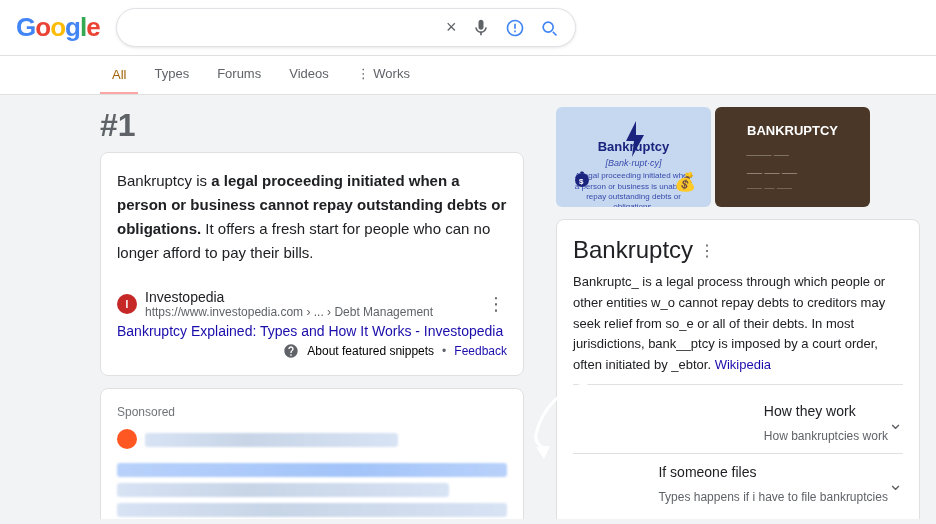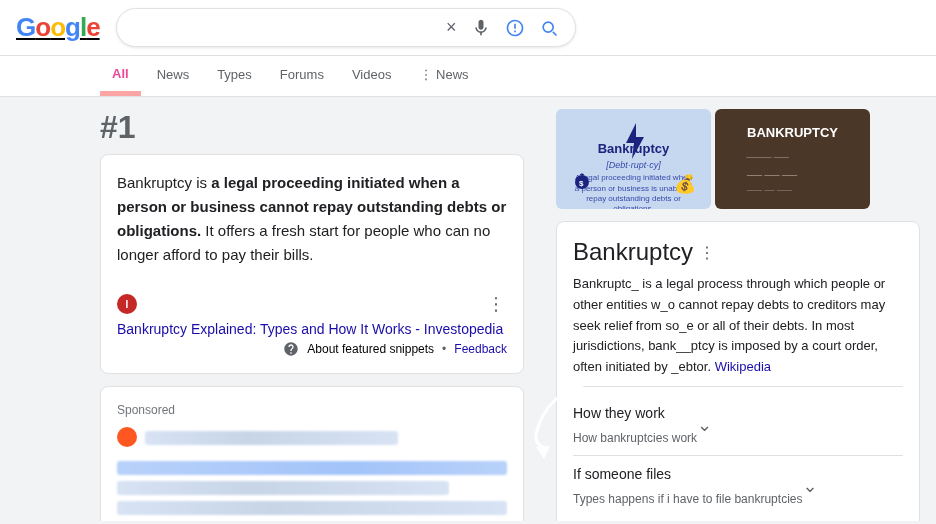--- a/index.html
+++ b/index.html
@@ -21,21 +21,20 @@
       gap: 16px;
       border-bottom: 1px solid #e0e0e0;
       position: relative;
       z-index: 10;
     }
     .google-logo {
       font-size: 26px;
       font-weight: bold;
       letter-spacing: -1px;
       flex-shrink: 0;
-      text-decoration: underline;
     }
     .google-logo span:nth-child(1) { color: #4285f4; }
     .google-logo span:nth-child(2) { color: #ea4335; }
     .google-logo span:nth-child(3) { color: #fbbc05; }
     .google-logo span:nth-child(4) { color: #4285f4; }
     .google-logo span:nth-child(5) { color: #34a853; }
     .google-logo span:nth-child(6) { color: #ea4335; }
 
     .search-bar {
       display: flex;
@@ -83,23 +82,23 @@
       font-size: 13px;
       color: #5f6368;
       cursor: pointer;
       border-bottom: 3px solid transparent;
       text-decoration: none;
       display: flex;
       align-items: center;
       gap: 4px;
     }
     .nav-tab.active {
-      color: #ec4899;
-      border-bottom: 5px solid #fca5a5;
-      font-weight: 700;
+      color: #a16207;
+      border-bottom: 2px solid #fca5a5;
+      font-weight: 400;
     }
 
     
     .main-layout {
       display: flex;
       height: calc(524px - 100px);
       overflow: hidden;
     }
 
     
@@ -319,21 +318,21 @@
       height: 1px;
       background: #e0e0e0;
       margin: 8px 0;
     }
 
     .kp-faq-item {
       padding: 10px 0;
       border-bottom: 1px solid #e0e0e0;
       display: flex;
       align-items: center;
-      justify-content: flex-start;
+      justify-content: flex-end;
       cursor: pointer;
     }
     .kp-faq-item:last-child { border-bottom: none; }
     .kp-faq-q {
       font-size: 14px;
       font-weight: 500;
       color: #202124;
     }
     .kp-faq-a {
       font-size: 12px;
@@ -383,39 +382,42 @@
         <svg width="20" height="20" viewBox="0 0 24 24" fill="#4285f4">
             <path d="M21 21l-4.35-4.35M17 11A6 6 0 1 1 5 11a6 6 0 0 1 12 0z" stroke="#4285f4" stroke-width="2" fill="none"></path>
           </svg>
       </button>
     </div>
   </div>
 </div>
 
 <div class="nav-tabs">
   <a class="nav-tab active">All</a>
-  <a class="nav-tab">News</a>
   <a class="nav-tab">Types</a>
   <a class="nav-tab">Forums</a>
   <a class="nav-tab">Videos</a>
-  <a class="nav-tab">⋮ News</a>
+  <a class="nav-tab">⋮ Works</a>
 </div>
 
 <div class="main-layout">
 
   <div class="left-col">
 
     <div class="rank-badge">#1</div>
 
     <div class="featured-snippet">
       <p class="snippet-text">
         <span>Bankruptcy is </span><strong>a legal proceeding initiated when a person or business cannot repay outstanding debts or obligations.</strong><span> It offers a fresh start for people who can no longer afford to pay their bills.</span>
       </p>
       <div class="source-row">
         <div class="source-favicon">I</div>
+        <div>
+          <div class="source-name">Investopedia</div>
+          <div class="source-url">https://www.investopedia.com › ... › Debt Management</div>
+        </div>
         <button class="icon-btn" style="margin-left:auto">⋮</button>
       </div>
       <a class="source-link">Bankruptcy Explained: Types and How It Works - Investopedia</a>
       <div class="snippet-footer">
         <svg width="16" height="16" viewBox="0 0 24 24" fill="#5f6368">
             <path d="M12 2C6.48 2 2 6.48 2 12s4.48 10 10 10 10-4.48 10-10S17.52 2 12 2zm1 17h-2v-2h2v2zm2.07-7.75l-.9.92C13.45 12.9 13 13.5 13 15h-2v-.5c0-1.1.45-2.1 1.17-2.83l1.24-1.26c.37-.36.59-.86.59-1.41 0-1.1-.9-2-2-2s-2 .9-2 2H8c0-2.21 1.79-4 4-4s4 1.79 4 4c0 .88-.36 1.68-.93 2.25z"></path>
           </svg>
         <span style="cursor:pointer;color:#000000">About featured snippets</span>
         <span>•</span>
         <span style="cursor:pointer;color:#1a0dab">Feedback</span>
@@ -457,21 +459,21 @@
             
             <svg width="24" height="24" viewBox="0 0 24 24" fill="#1a237e">
                 <circle cx="12" cy="15" r="7"></circle>
                 <path d="M10 8c0-2 4-2 4 0"></path>
                 <text x="9" y="19" font-size="8" fill="white" font-weight="bold">$</text>
               </svg>
           </div>
           <div style="position:absolute;bottom:6px;right:6px;font-size:18px;">💰</div>
           <div style="text-align:center;width:100%;padding-top:38px;">
             <div class="kp-card-title">Bankruptcy</div>
-            <div class="kp-card-sub">[Debt·rupt·cy]</div>
+            <div class="kp-card-sub">[Bank·rupt·cy]</div>
             <div class="kp-card-text">A legal proceeding initiated when a person or business is unable to repay outstanding debts or obligations.</div>
           </div>
         </div>
       </div>
 
       <div class="kp-img kp-img-dark">
         <div style="color:#fff;font-weight:bold;font-size:13px;padding:12px;text-align:left;line-height:1.4;">
           <div>BANKRUPTCY</div>
           <div style="margin-top:6px;font-size:9px;font-weight:normal;color:#d7ccc8;font-style:italic;">_____ ___</div>
           <div style="margin-top:4px;font-size:9px;font-weight:normal;color:#bcaaa4;">___ ___ ___</div>

